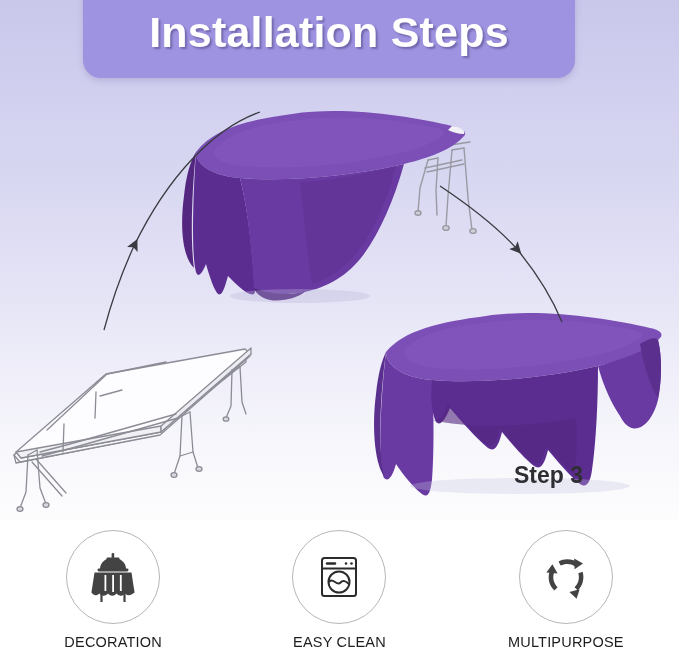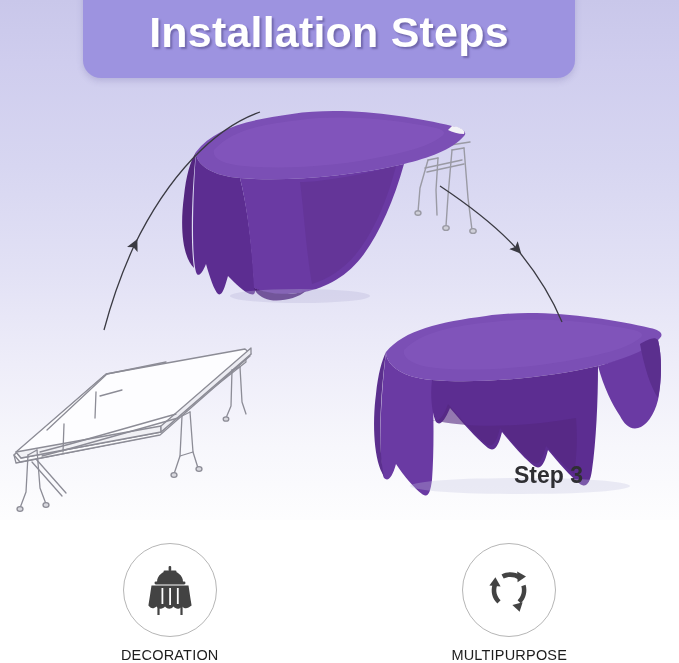--- a/index.html
+++ b/index.html
@@ -84,21 +84,21 @@
   #step-label-3 { left: 514px; top: 462px; text-align: center; }
   
   #features {
     position: absolute;
     left: 0;
     top: 520px;
     width: 679px;
     height: 143px;
     background: #ffffff;
     display: flex;
-    align-items: flex-end;
+    align-items: flex-start;
     justify-content: space-around;
     padding-top: 10px;
     box-sizing: border-box;
   }
   .feature {
     width: 160px;
     display: flex;
     flex-direction: column;
     align-items: center;
   }
@@ -332,20 +332,42 @@
 
             <rect x="18.4" y="47" width="2.2" height="9"></rect>
             <rect x="41.4" y="47" width="2.2" height="9"></rect>
           </g>
         </svg>
       </div>
       <div class="feature-label">DECORATION</div>
     </div>
 
 
+    <div class="feature">
+      <div class="feature-circle">
+        <svg width="58" height="58" viewBox="0 0 58 58">
+          <g fill="none" stroke="#2b2b2b" stroke-width="2" stroke-linejoin="round" stroke-linecap="round">
+
+            <rect x="12" y="10" width="34" height="38" rx="2.5"></rect>
+
+            <line x1="12" y1="20.5" x2="46" y2="20.5"></line>
+
+            <line x1="17" y1="15.5" x2="25" y2="15.5" stroke-width="2.4"></line>
+
+            <circle cx="36" cy="15.5" r="1.3" fill="#2b2b2b" stroke="none"></circle>
+            <circle cx="41.5" cy="15.5" r="1.3" fill="#2b2b2b" stroke="none"></circle>
+
+            <circle cx="29" cy="34" r="10.5"></circle>
+
+            <path d="M19.5,33.5 C23,29.5 27,38.5 30.5,34.5 C33,31.7 36,33.2 38.4,35.6"></path>
+          </g>
+        </svg>
+      </div>
+      <div class="feature-label">EASY CLEAN</div>
+    </div>
 
     <div class="feature">
       <div class="feature-circle">
         <svg width="56" height="56" viewBox="0 0 56 56">
           <g fill="#434343">
 
             <path d="M20.5,12.4 C26.6,9.2 34.2,9.6 40,13.6 L37.4,17.4
                      C33,14.4 27.3,14.1 22.7,16.5 Z"></path>
             <path d="M36.2,9.6 L45,14.6 L36.6,20.2 Z"></path>
 

